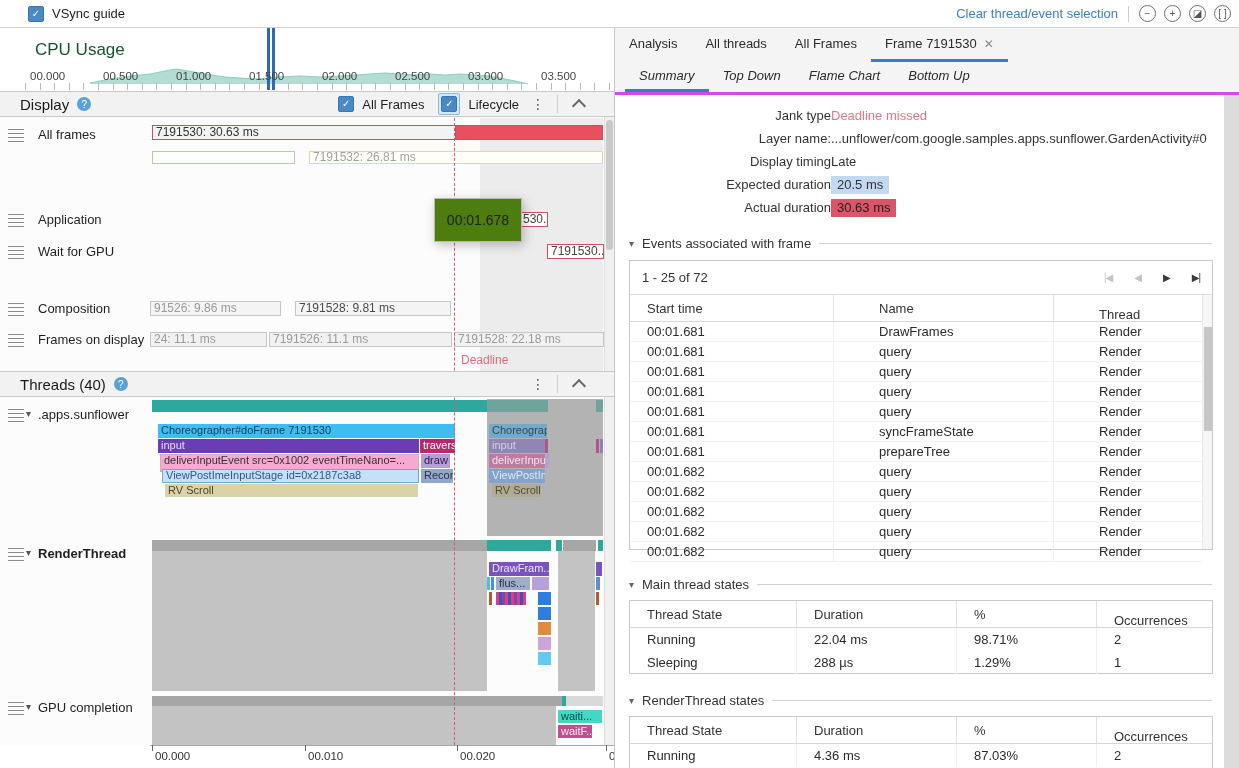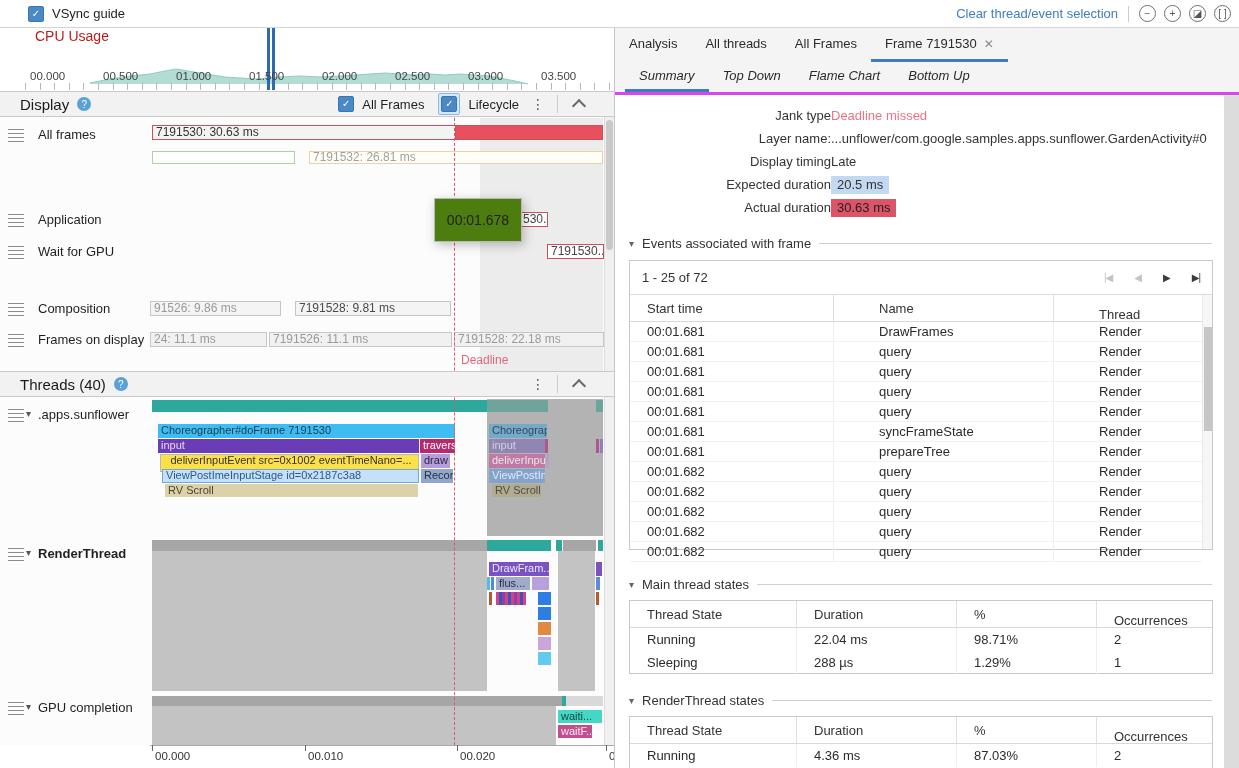--- a/index.html
+++ b/index.html
@@ -12,21 +12,21 @@
     color:#fff;font-size:10px;line-height:13px;text-align:center;flex:0 0 auto;}
   .topbar .cb{margin-left:28px;}
   .cb-label{font-size:13px;color:#1f1f1f;margin-left:8px;}
   .clear-link{margin-left:auto;color:#3d7dc0;font-size:13px;text-decoration:none;}
   .tb-sep{width:1px;height:16px;background:#ccc;margin:0 10px;}
   #tb-icons{display:flex;gap:8px;margin-right:8px;}
   .circle-icon{width:17px;height:17px;border:1.5px solid #707070;border-radius:50%;color:#555;
     font-size:10px;display:flex;align-items:center;justify-content:center;box-sizing:border-box;}
   
   #cpu-area{position:absolute;left:25px;top:28px;width:588px;height:62px;background:#fff;}
-  .cpu-label{position:absolute;left:10px;top:0;font-size:14px;color:#b91c1c;}
+  .cpu-label{position:absolute;left:10px;top:12px;font-size:17px;color:#14532d;}
   #cpu-svg{position:absolute;left:0;top:0;}
   .cpu-minor{position:absolute;left:0;bottom:0;width:588px;height:7px;
     background:repeating-linear-gradient(90deg,#b8b8b8 0 1px,transparent 1px 14.6px);}
   .cpu-tick{position:absolute;top:42px;font-size:11.5px;color:#444;}
   .cpu-sel{position:absolute;left:242px;top:0;width:8px;height:62px;box-sizing:border-box;
     border-left:3px solid #2c6bb2;border-right:3px solid #2c6bb2;}
   
   .sec-header{position:absolute;left:0;width:614px;height:26px;background:#f2f2f2;
     border-top:1px solid #c9c9c9;border-bottom:1px solid #c9c9c9;display:flex;align-items:center;
     box-sizing:border-box;z-index:8;}
@@ -205,21 +205,21 @@
       <div class="bar" style="left: 487px; top: 400px; width: 61px; height: 12px; background: rgb(111, 164, 157); line-height: 11px;"></div>
       <div class="bar" style="left: 596px; top: 400px; width: 7px; height: 12px; background: rgb(111, 164, 157); line-height: 11px;"></div>
       <div class="bar" style="left: 158px; top: 424px; width: 297px; height: 14px; background: rgb(63, 189, 242); color: rgb(20, 60, 80); line-height: 13px;">Choreographer#doFrame 7191530</div>
       <div class="bar" style="left: 489px; top: 424px; width: 58px; height: 14px; background: rgb(118, 169, 200); color: rgb(46, 74, 92); line-height: 13px;">Choreographer#do...</div>
       <div class="bar" style="left: 158px; top: 439px; width: 261px; height: 14px; background: rgb(106, 60, 181); color: rgb(228, 220, 242); line-height: 13px;">input</div>
       <div class="bar" style="left: 420px; top: 439px; width: 35px; height: 14px; background: rgb(181, 42, 109); color: rgb(255, 255, 255); line-height: 13px;">traversal</div>
       <div class="bar" style="left: 489px; top: 439px; width: 56px; height: 14px; background: rgb(145, 134, 179); color: rgb(212, 206, 228); line-height: 13px;">input</div>
       <div class="bar" style="left: 545px; top: 439px; width: 3px; height: 14px; background: rgb(176, 87, 138); line-height: 13px;"></div>
       <div class="bar" style="left: 596px; top: 439px; width: 3px; height: 14px; background: rgb(176, 87, 138); line-height: 13px;"></div>
       <div class="bar" style="left: 600px; top: 439px; width: 3px; height: 14px; background: rgb(143, 127, 192); line-height: 13px;"></div>
-      <div class="bar" style="left: 160px; top: 454px; width: 259px; height: 18px; background: #fde047; border: 1px solid rgb(184, 184, 184); color: rgb(51, 51, 51); line-height: 11px; text-align: center;">deliverInputEvent src=0x1002 eventTimeNano=...</div>
+      <div class="bar" style="left: 160px; top: 454px; width: 259px; height: 18px; background: #f9a8d4; border: 1px solid rgb(184, 184, 184); color: rgb(51, 51, 51); line-height: 11px;">deliverInputEvent src=0x1002 eventTimeNano=...</div>
       <div class="bar" style="left: 421px; top: 454px; width: 29px; height: 14px; background: rgb(180, 157, 218); color: rgb(46, 36, 64); line-height: 13px;">draw</div>
       <div class="bar" style="left: 489px; top: 454px; width: 56px; height: 14px; background: rgb(189, 123, 163); color: rgb(240, 226, 234); line-height: 13px;">deliverInputEven...</div>
       <div class="bar" style="left: 546px; top: 454px; width: 3px; height: 14px; background: rgb(178, 163, 205); line-height: 13px;"></div>
       <div class="bar" style="left: 162px; top: 469px; width: 257px; height: 14px; background: rgb(198, 224, 249); border: 1px solid rgb(111, 167, 224); color: rgb(42, 90, 138); line-height: 11px;">ViewPostImeInputStage id=0x2187c3a8</div>
       <div class="bar" style="left: 421px; top: 469px; width: 32px; height: 14px; background: rgb(147, 167, 202); color: rgb(40, 50, 74); line-height: 13px;">Record ...</div>
       <div class="bar" style="left: 489px; top: 469px; width: 56px; height: 14px; background: rgb(132, 162, 206); color: rgb(224, 232, 244); line-height: 13px;">ViewPostImeInp...</div>
       <div class="bar" style="left: 165px; top: 484px; width: 253px; height: 13px; background: rgb(220, 210, 169); color: rgb(74, 68, 48); line-height: 12px;">RV Scroll</div>
       <div class="bar" style="left: 492px; top: 484px; width: 49px; height: 13px; background: rgb(178, 171, 147); color: rgb(82, 77, 58); line-height: 12px;">RV Scroll</div>
       <div class="bar" style="left: 487px; top: 540px; width: 64px; height: 11px; background: rgb(44, 168, 156); line-height: 10px;"></div>
       <div class="bar" style="left: 556px; top: 540px; width: 6px; height: 11px; background: rgb(44, 168, 156); line-height: 10px;"></div>

